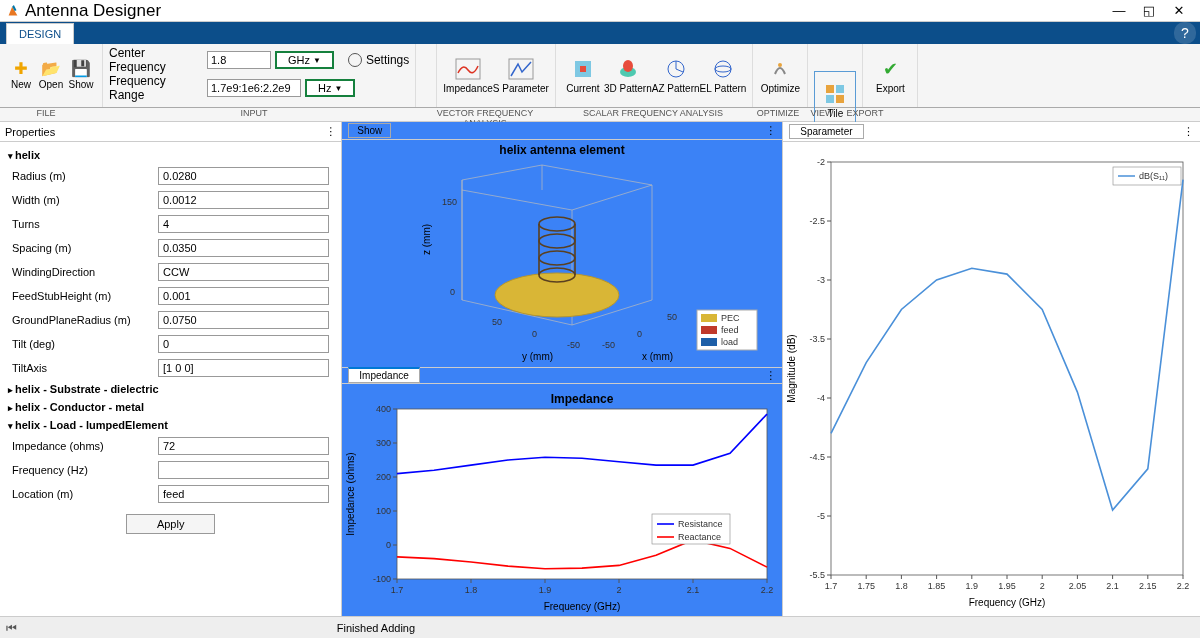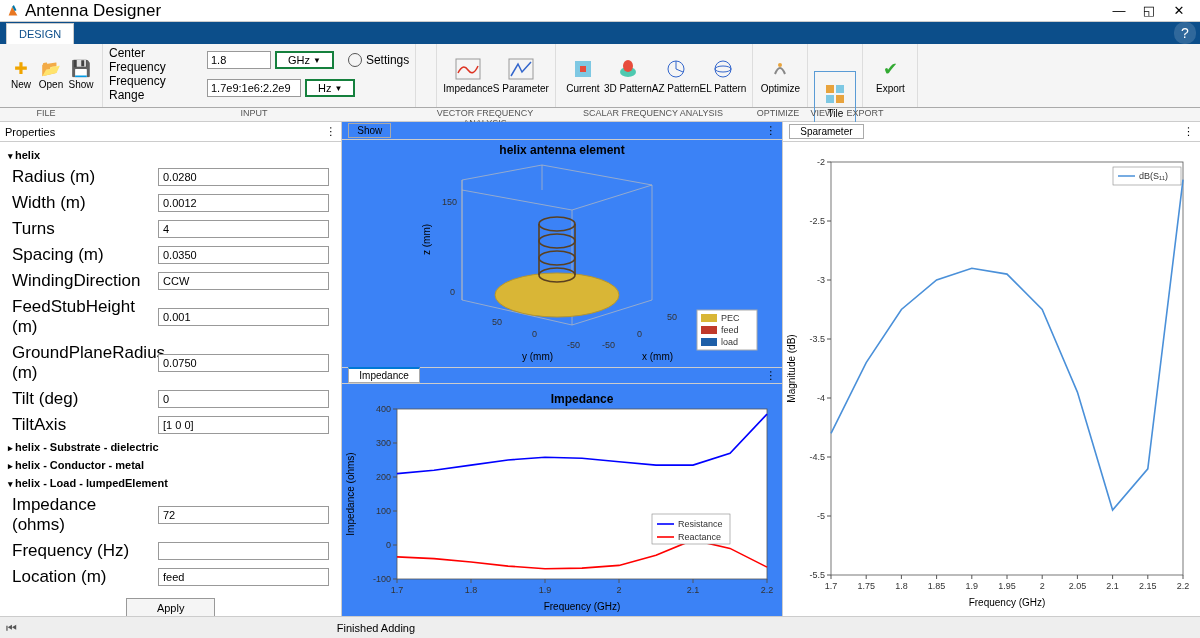--- a/index.html
+++ b/index.html
@@ -32,21 +32,21 @@
 
 .workspace { display: flex; height: 494px; }
 
 .props { width: 345px; background: #fff; border-right: 1px solid #ccc; display: flex; flex-direction: column; }
 .props-header { height: 20px; border-bottom: 1px solid #ccc; display: flex; align-items: center; padding: 0 5px; font-size: 11px; justify-content: space-between; }
 .props-body { flex: 1; overflow-y: auto; padding: 4px 0; }
 .prop-section { padding: 3px 8px; font-size: 11px; font-weight: bold; color: #000; }
 .prop-section::before { content: "▾ "; font-size: 9px; }
 .prop-section.collapsed::before { content: "▸ "; }
 .prop-row { display: flex; align-items: center; padding: 3px 12px; gap: 6px; }
-.prop-row .plabel { width: 140px; font-size: 17px; }
+.prop-row .plabel { width: 140px; font-size: 11px; }
 .prop-row input { flex: 1; height: 18px; border: 1px solid #999; padding: 0 4px; font-size: 11px; }
 .apply-row { text-align: center; padding: 8px 0; }
 .apply-btn { padding: 3px 30px; border: 1px solid #999; background: #f5f5f5; cursor: pointer; font-size: 11px; }
 
 .center { flex: 1; display: flex; flex-direction: column; background: #3b82f6; border-right: 1px solid #ccc; position: relative; }
 .show-tab { height: 20px; border-bottom: 1px solid #ccc; display: flex; align-items: center; padding-left: 6px; font-size: 11px; justify-content: space-between; }
 .show-tab .chip { border: 1px solid #aaa; padding: 1px 8px; font-size: 10px; }
 .view3d { height: 230px; position: relative; }
 .imp-tab { height: 18px; border-top: 1px solid #ccc; border-bottom: 1px solid #ccc; display: flex; align-items: center; padding-left: 6px; }
 .imp-tab .chip { border: 1px solid #aaa; border-top: 2px solid #0078d4; padding: 1px 10px; font-size: 10px; background: #fff; margin-top: -1px; }

